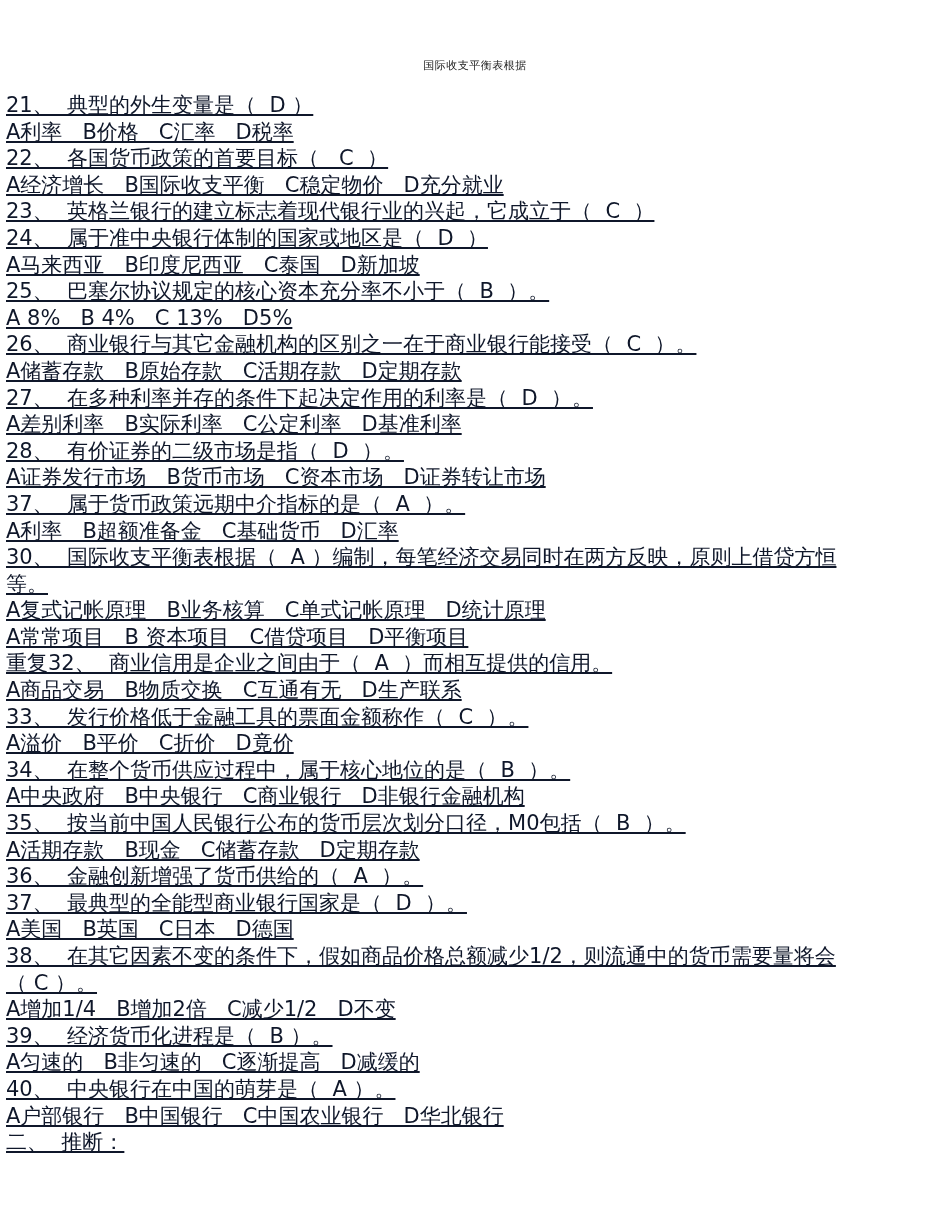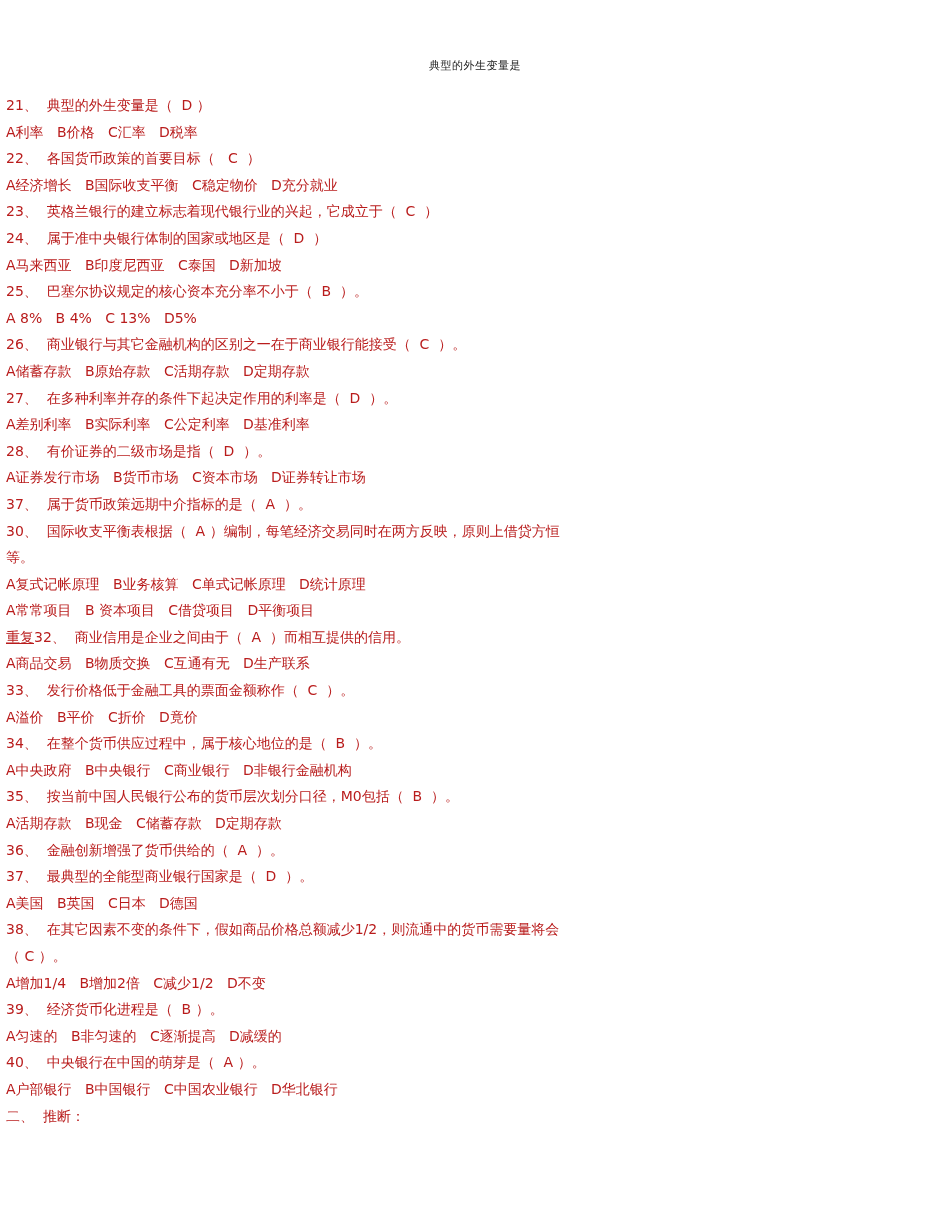--- a/index.html
+++ b/index.html
@@ -33,55 +33,57 @@
     color: #1a1a1a;
     font-family: "DejaVu Sans", "Liberation Sans", sans-serif;
   }
   .body-block {
     position: absolute;
     top: 92px;
     left: 6px;
     width: 938px;
   }
   .line {
-    font-size: 14px;
+    font-size: 21px;
     line-height: 26.6px;
     white-space: pre;
-    color: #b91c1c;
+    color: #0f172a;
     font-family: "DejaVu Sans", "Liberation Sans", sans-serif;
     letter-spacing: 0px;
+    text-decoration: underline;
   }
   .u {
     text-decoration: underline;
   }
 </style>
 </head>
 <body>
 
 <div class="page">
 
-  <div class="page-header">典型的外生变量是</div>
+  <div class="page-header">国际收支平衡表根据</div>
 
   <div class="body-block">
     <div class="line">21、  典型的外生变量是（  D ）</div>
     <div class="line">A利率   B价格   C汇率   D税率</div>
     <div class="line">22、  各国货币政策的首要目标（   C  ）</div>
     <div class="line">A经济增长   B国际收支平衡   C稳定物价   D充分就业</div>
     <div class="line">23、  英格兰银行的建立标志着现代银行业的兴起，它成立于（  C  ）</div>
     <div class="line">24、  属于准中央银行体制的国家或地区是（  D  ）</div>
     <div class="line">A马来西亚   B印度尼西亚   C泰国   D新加坡</div>
     <div class="line">25、  巴塞尔协议规定的核心资本充分率不小于（  B  ）。</div>
     <div class="line">A 8%   B 4%   C 13%   D5%</div>
     <div class="line">26、  商业银行与其它金融机构的区别之一在于商业银行能接受（  C  ）。</div>
     <div class="line">A储蓄存款   B原始存款   C活期存款   D定期存款</div>
     <div class="line">27、  在多种利率并存的条件下起决定作用的利率是（  D  ）。</div>
     <div class="line">A差别利率   B实际利率   C公定利率   D基准利率</div>
     <div class="line">28、  有价证券的二级市场是指（  D  ）。</div>
     <div class="line">A证券发行市场   B货币市场   C资本市场   D证券转让市场</div>
     <div class="line">37、  属于货币政策远期中介指标的是（  A  ）。</div>
+    <div class="line">A利率   B超额准备金   C基础货币   D汇率</div>
     <div class="line">30、  国际收支平衡表根据（  A ）编制，每笔经济交易同时在两方反映，原则上借贷方恒</div>
     <div class="line">等。</div>
     <div class="line">A复式记帐原理   B业务核算   C单式记帐原理   D统计原理</div>
     <div class="line">A常常项目   B 资本项目   C借贷项目   D平衡项目</div>
     <div class="line"><span class="u">重复</span><span>32、  商业信用是企业之间由于（  A  ）而相互提供的信用。</span></div>
     <div class="line">A商品交易   B物质交换   C互通有无   D生产联系</div>
     <div class="line">33、  发行价格低于金融工具的票面金额称作（  C  ）。</div>
     <div class="line">A溢价   B平价   C折价   D竟价</div>
     <div class="line">34、  在整个货币供应过程中，属于核心地位的是（  B  ）。</div>
     <div class="line">A中央政府   B中央银行   C商业银行   D非银行金融机构</div>

